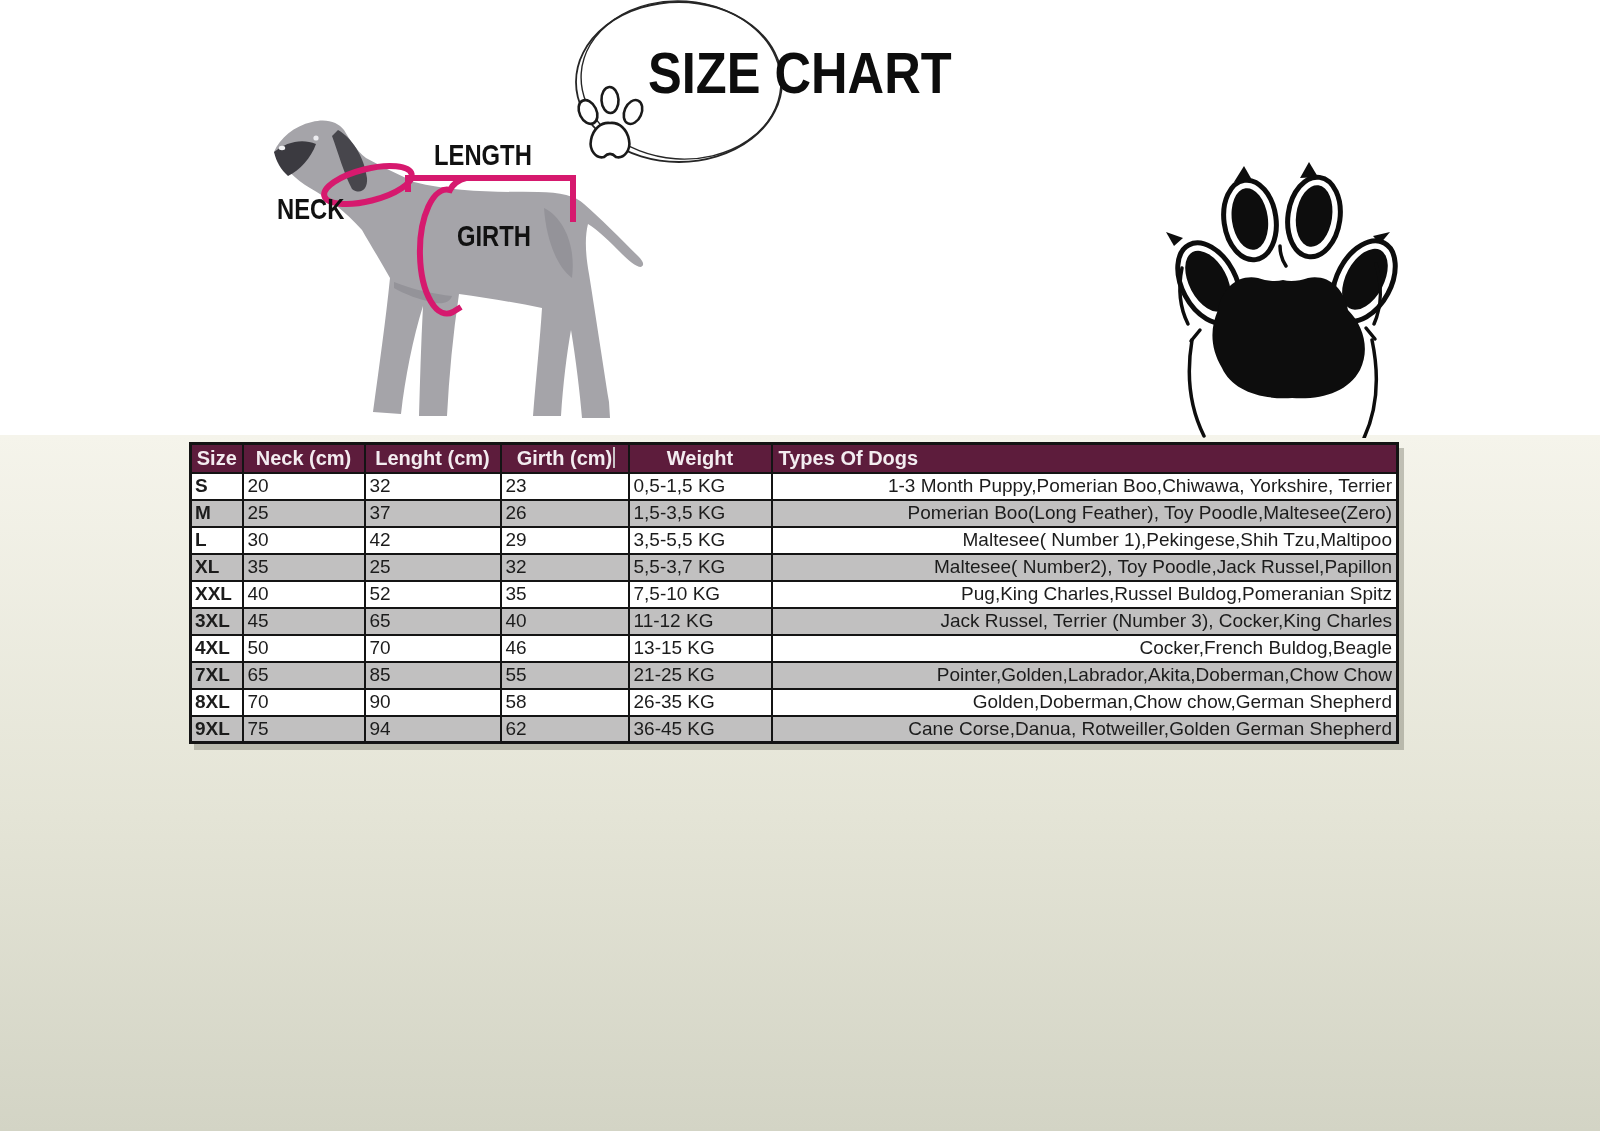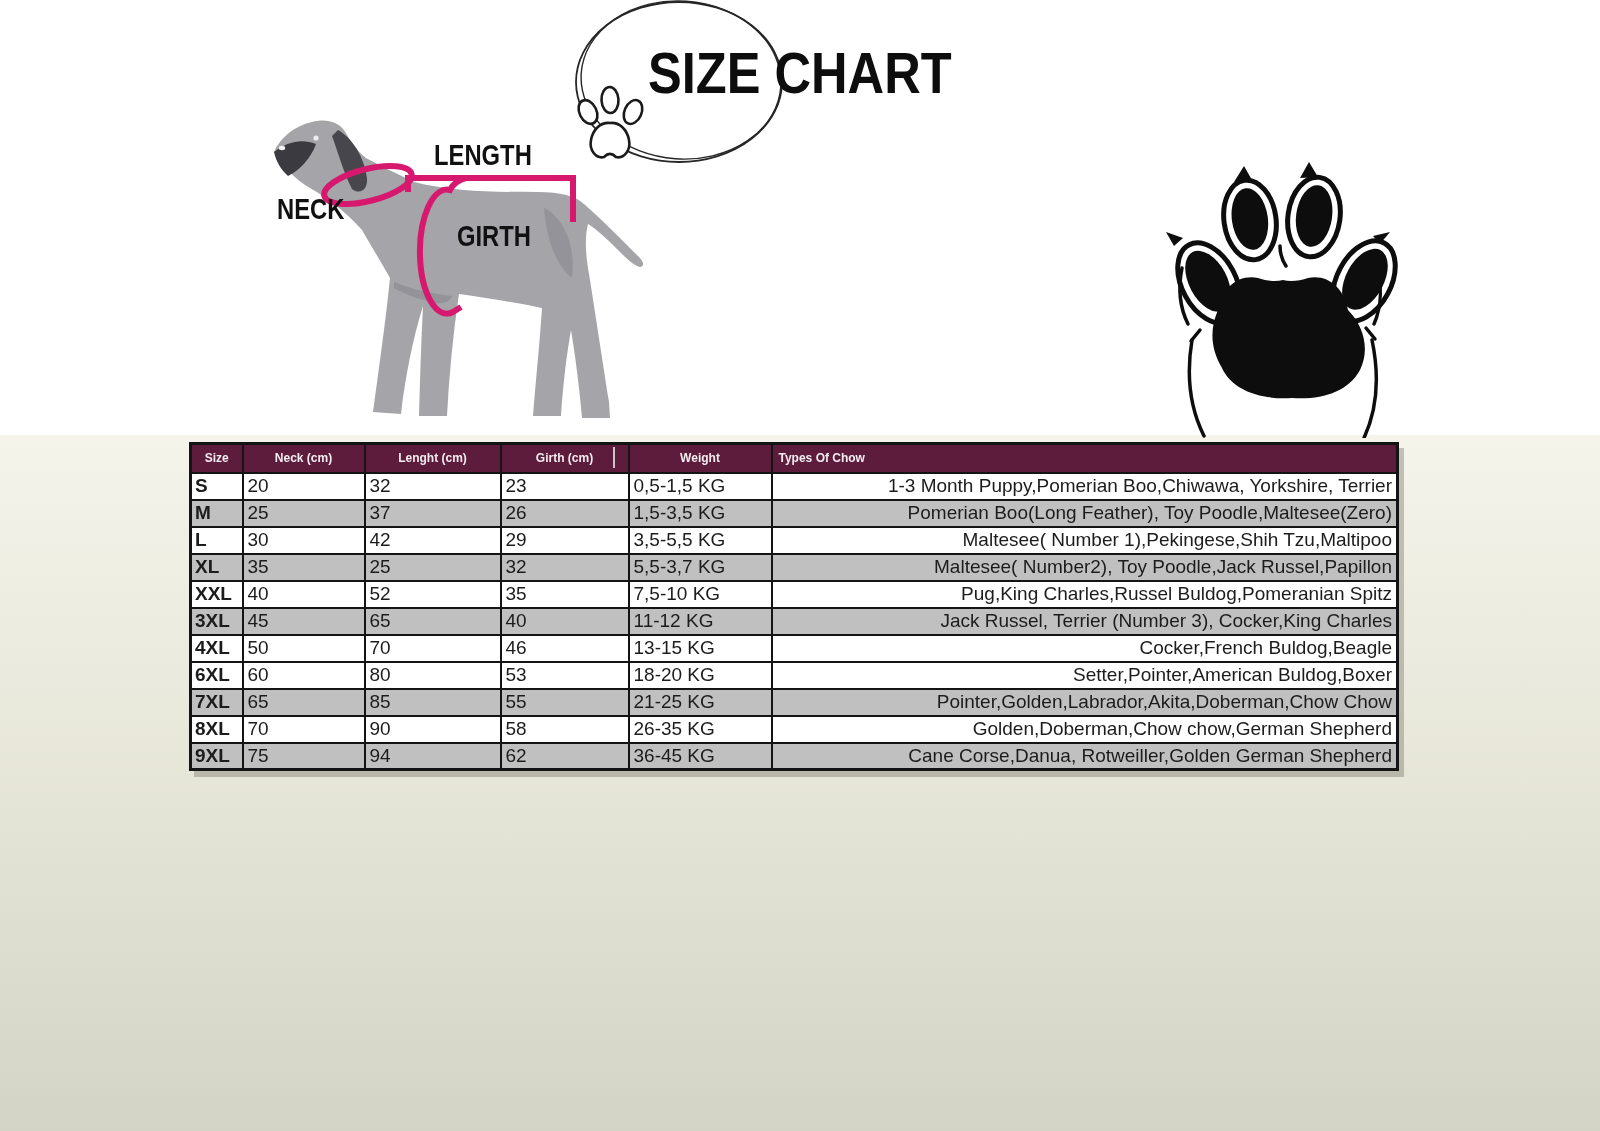--- a/index.html
+++ b/index.html
@@ -31,21 +31,21 @@
   .lbl-girth  { left:457px; top:219px; }
   
   .paw-svg { position:absolute; left:1130px; top:148px; }
   
   .size-table {
     position:absolute; left:189px; top:442px; width:1207px;
     border-collapse:collapse; table-layout:fixed; background:#ffffff;
     border:3px solid #141414; box-shadow:5px 6px 0 rgba(128,128,116,.45);
   }
   .size-table th {
-    background:#5d1c3c; color:#f3ecf0; font-size:12px; font-weight:700;
+    background:#5d1c3c; color:#f3ecf0; font-size:20px; font-weight:700;
     height:29px; border:2px solid #141414; padding:0 4px; text-align:center;
     white-space:nowrap; overflow:hidden;
   }
   .size-table th.h-types { text-align:left; padding-left:6px; }
   .size-table td {
     font-size:19px; color:#1c1c1c; height:27px; border:2px solid #141414;
     padding:0 4px; white-space:nowrap; overflow:hidden; background:#ffffff;
   }
   .size-table tr.stripe td { background:#c1c0c0; }
   .c-size  { text-align:left; font-weight:700; font-size:20px; padding-left:3px !important; }
@@ -154,21 +154,21 @@
       <col style="width:143px">
       <col style="width:626px">
   </colgroup>
   <thead>
     <tr>
       <th>Size</th>
       <th>Neck (cm)</th>
       <th>Lenght (cm)</th>
       <th>Girth (cm)</th>
       <th>Weight</th>
-      <th class="h-types">Types Of Chow</th>
+      <th class="h-types">Types Of Dogs</th>
     </tr>
   </thead>
   <tbody>
       <tr>
     <td class="c-size">S</td>
     <td class="c-num">20</td>
     <td class="c-num">32</td>
     <td class="c-num">23</td>
     <td class="c-num">0,5-1,5 KG</td>
     <td class="c-types">1-3 Month Puppy,Pomerian Boo,Chiwawa, Yorkshire, Terrier</td>
@@ -214,28 +214,20 @@
     <td class="c-types">Jack Russel, Terrier (Number 3), Cocker,King Charles</td>
   </tr>
       <tr>
     <td class="c-size">4XL</td>
     <td class="c-num">50</td>
     <td class="c-num">70</td>
     <td class="c-num">46</td>
     <td class="c-num">13-15 KG</td>
     <td class="c-types">Cocker,French Buldog,Beagle</td>
   </tr>
-      <tr>
-    <td class="c-size">6XL</td>
-    <td class="c-num">60</td>
-    <td class="c-num">80</td>
-    <td class="c-num">53</td>
-    <td class="c-num">18-20 KG</td>
-    <td class="c-types">Setter,Pointer,American Buldog,Boxer</td>
-  </tr>
       <tr class="stripe">
     <td class="c-size">7XL</td>
     <td class="c-num">65</td>
     <td class="c-num">85</td>
     <td class="c-num">55</td>
     <td class="c-num">21-25 KG</td>
     <td class="c-types">Pointer,Golden,Labrador,Akita,Doberman,Chow Chow</td>
   </tr>
       <tr>
     <td class="c-size">8XL</td>

